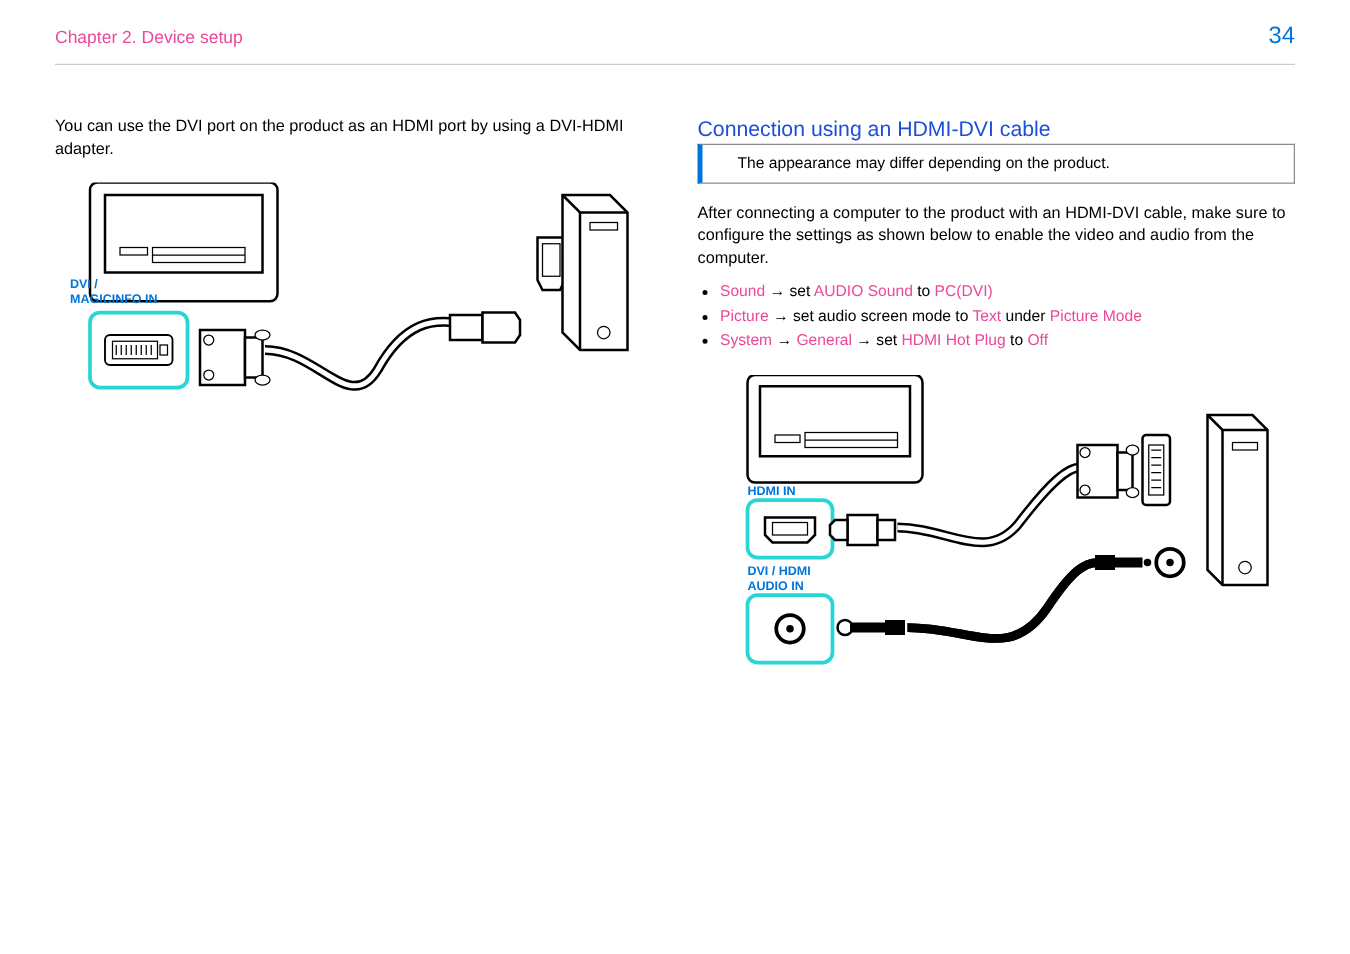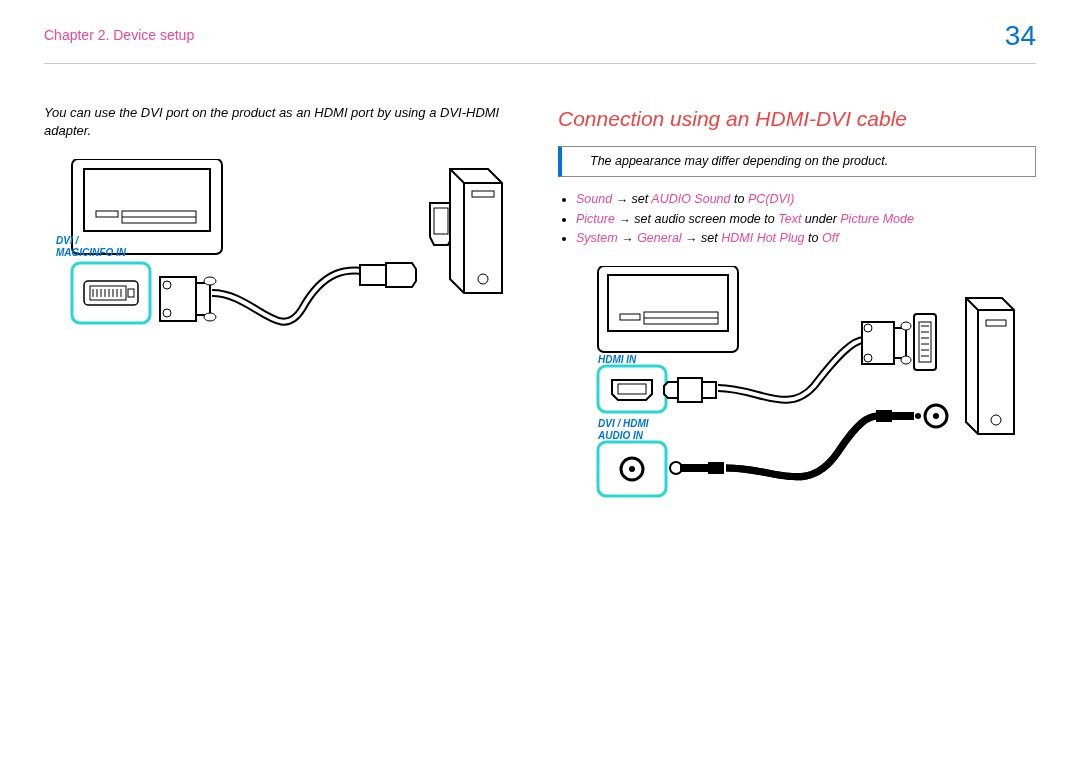--- a/index.html
+++ b/index.html
@@ -20,43 +20,41 @@
     align-items: center;
     margin-bottom: 8px;
   }
   .chapter-label {
     color: #ec4899;
     font-size: 14px;
     font-weight: 500;
   }
   .page-num {
     color: #0074d9;
-    font-size: 28px;
+    font-size: 19px;
     font-weight: 400;
   }
   .hr {
     border: none;
     border-top: 1px solid #ccc;
     margin-bottom: 40px;
   }
   .cols {
     display: flex;
     gap: 36px;
-    font-style: italic;
   }
   .col { flex: 1; min-width: 0; }
   .intro-text {
     margin-bottom: 18px;
     font-size: 13px;
   }
   .section-title {
-    color: #ef4444;
-    font-size: 21px;
+    color: #1d4ed8;
+    font-size: 17px;
     font-weight: 500;
-    margin-bottom: 12px;
   }
   .note-box {
     border: 1px solid #8b8b8b;
     border-left: 4px solid #0074d9;
     padding: 6px 28px;
     margin-bottom: 14px;
     font-size: 12.5px;
   }
   .body-text {
     margin-bottom: 10px;
@@ -165,20 +163,21 @@
           <circle cx="47" cy="110" r="5" fill="#fff" stroke="#000"></circle>
           <rect x="36" y="22" width="22" height="6" fill="#fff" stroke="#000"></rect>
         </g>
       </svg>
     </div>
   </div>
 
   <div class="col">
     <h2 class="section-title">Connection using an HDMI-DVI cable</h2>
     <div class="note-box">The appearance may differ depending on the product.</div>
+    <p class="body-text">After connecting a computer to the product with an HDMI-DVI cable, make sure to configure the settings as shown below to enable the video and audio from the computer.</p>
 
     <ul class="bullets">
       <li>
         <span class="blue">Sound</span><span> →  set </span><span class="blue">AUDIO Sound</span><span> to </span><span class="blue">PC(DVI)</span>
       </li>
       <li>
         <span class="blue">Picture</span><span> → set audio screen mode to </span><span class="blue">Text</span><span> under </span><span class="blue">Picture Mode</span>
       </li>
       <li>
         <span class="blue">System</span><span> → </span><span class="blue">General</span><span> → set </span><span class="blue">HDMI Hot Plug</span><span> to </span><span class="blue">Off</span>

